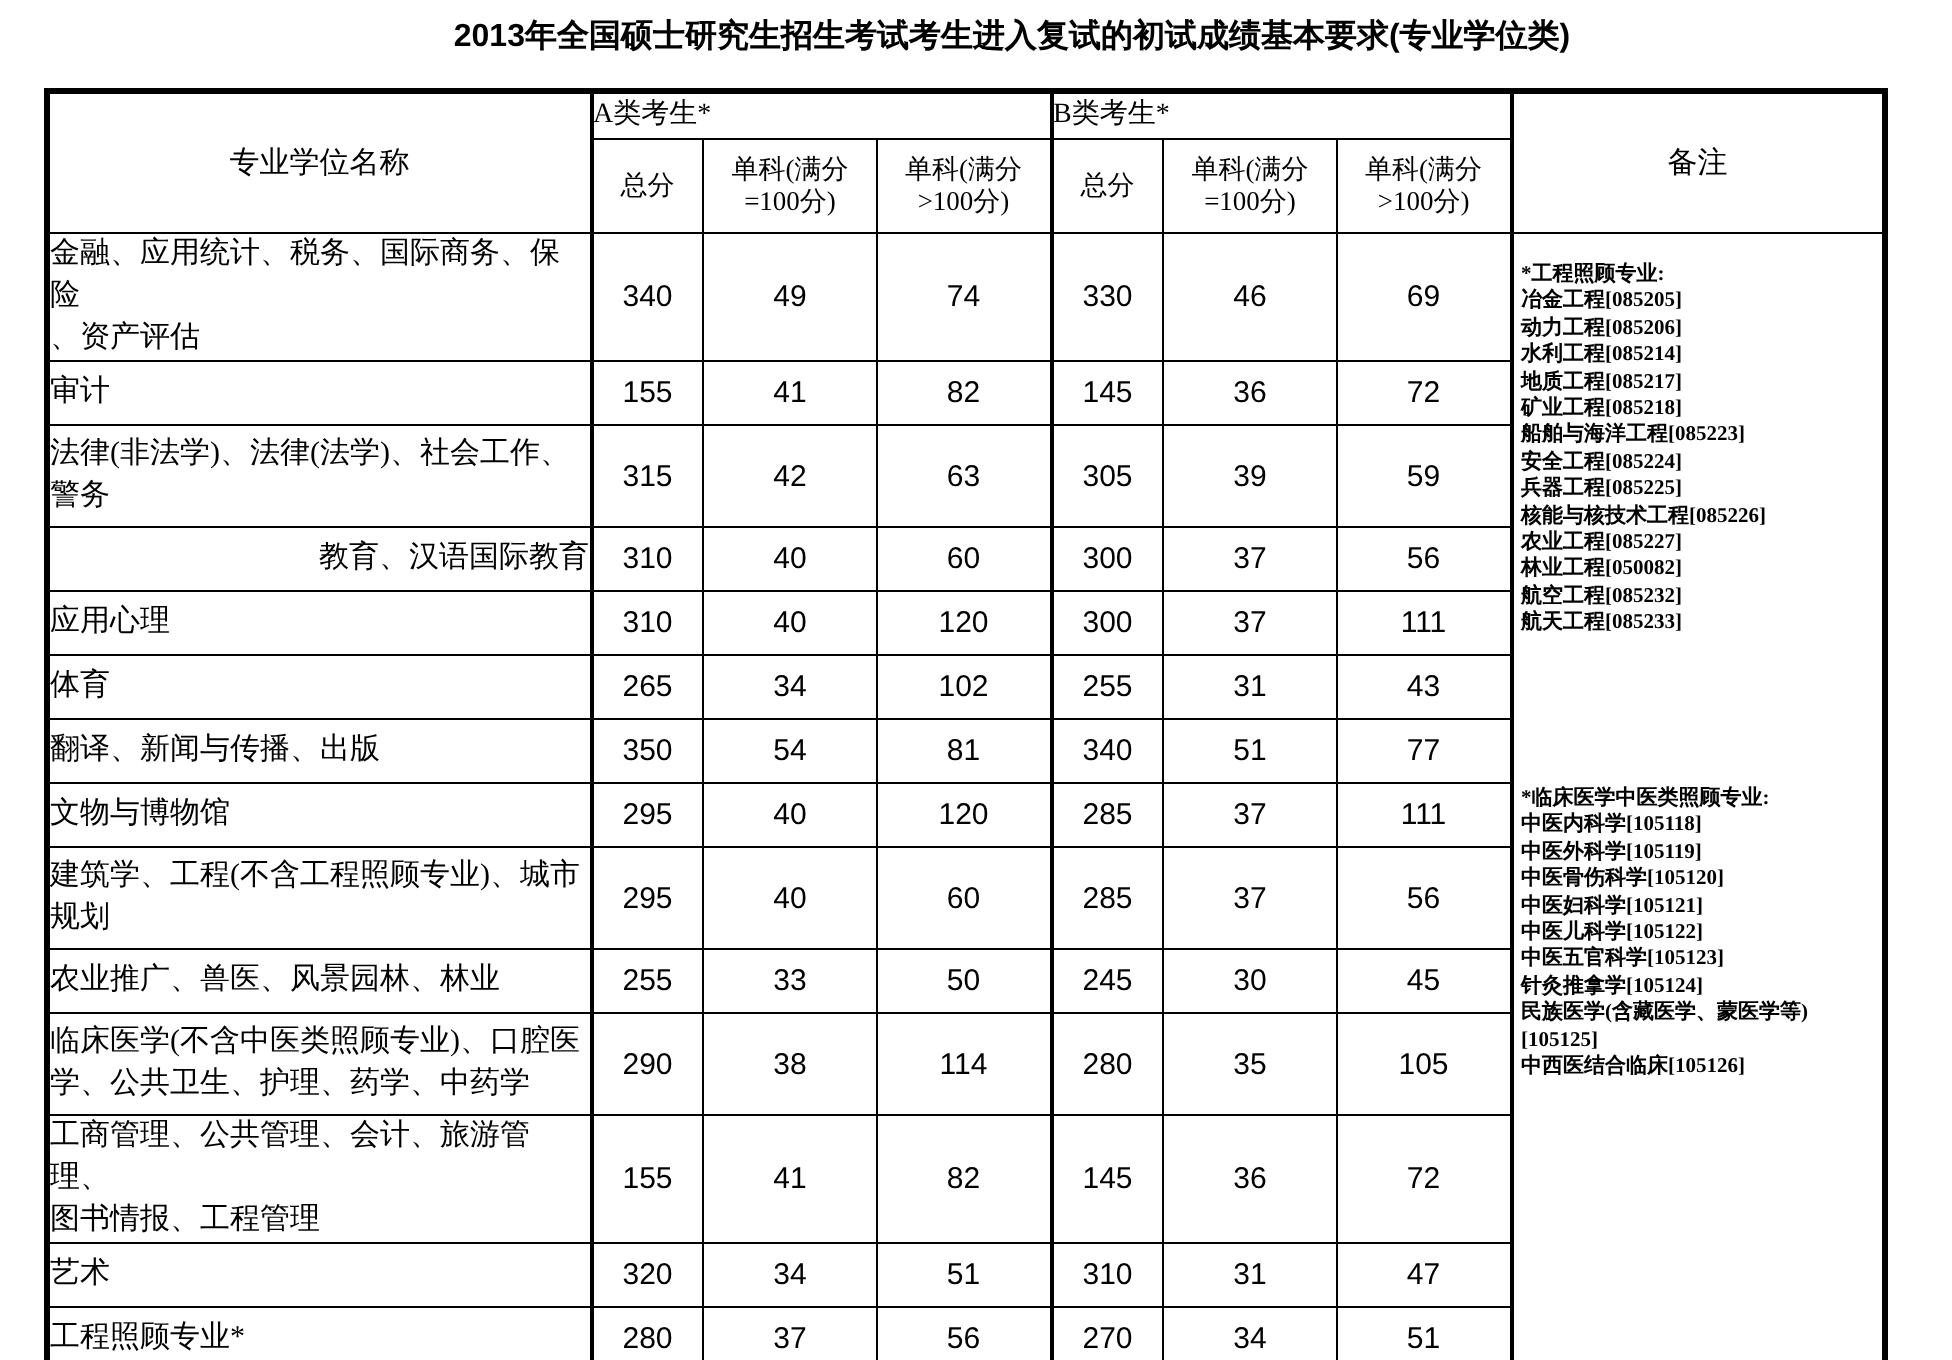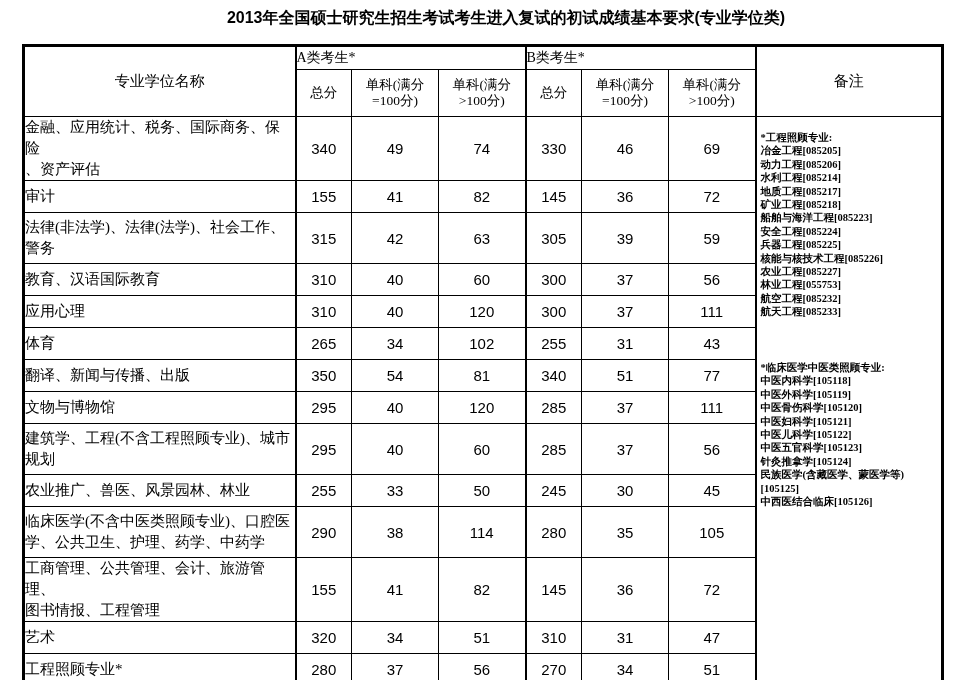--- a/index.html
+++ b/index.html
@@ -114,21 +114,21 @@
     left: 4px;
     width: 178px;
     font-family: "Liberation Serif", "DejaVu Serif", serif;
     font-weight: bold;
     font-size: 10.5px;
     line-height: 13.4px;
     text-align: left;
     letter-spacing: 0px;
   }
   #remarks-block-1 { top: 14px; }
-  #remarks-block-2 { top: 244px; }
+  #remarks-block-2 { top: 276px; }
   .remarks-block .rb-title { white-space: nowrap; }
   .remarks-block .rb-item { white-space: normal; }
 </style>
 </head>
 <body>
 
 <div class="page">
 
   <div class="page-title">2013年全国硕士研究生招生考试考生进入复试的初试成绩基本要求(专业学位类)</div>
 
@@ -189,21 +189,21 @@
                   <div class="rb-item">冶金工程[085205]</div>
                   <div class="rb-item">动力工程[085206]</div>
                   <div class="rb-item">水利工程[085214]</div>
                   <div class="rb-item">地质工程[085217]</div>
                   <div class="rb-item">矿业工程[085218]</div>
                   <div class="rb-item">船舶与海洋工程[085223]</div>
                   <div class="rb-item">安全工程[085224]</div>
                   <div class="rb-item">兵器工程[085225]</div>
                   <div class="rb-item">核能与核技术工程[085226]</div>
                   <div class="rb-item">农业工程[085227]</div>
-                  <div class="rb-item">林业工程[055753]</div>
+                  <div class="rb-item">林业工程[050082]</div>
                   <div class="rb-item">航空工程[085232]</div>
                   <div class="rb-item">航天工程[085233]</div>
                 </div>
                 <div class="remarks-block" id="remarks-block-2">
                   <div class="rb-title">*临床医学中医类照顾专业:</div>
                   <div class="rb-item">中医内科学[105118]</div>
                   <div class="rb-item">中医外科学[105119]</div>
                   <div class="rb-item">中医骨伤科学[105120]</div>
                   <div class="rb-item">中医妇科学[105121]</div>
                   <div class="rb-item">中医儿科学[105122]</div>
@@ -228,21 +228,21 @@
             <td class="name-cell" style="white-space: pre-line; font-family: Liberation Serif, serif;">法律(非法学)、法律(法学)、社会工作、
 警务</td>
             <td class="num-cell thick-left">315</td>
             <td class="num-cell">42</td>
             <td class="num-cell">63</td>
             <td class="num-cell thick-left">305</td>
             <td class="num-cell">39</td>
             <td class="num-cell">59</td>
           </tr>
           <tr class="r1">
-            <td class="name-cell" style="white-space: pre-line;">教育、汉语国际教育</td>
+            <td class="name-cell" style="white-space: pre-line; text-align: right;">教育、汉语国际教育</td>
             <td class="num-cell thick-left">310</td>
             <td class="num-cell">40</td>
             <td class="num-cell">60</td>
             <td class="num-cell thick-left">300</td>
             <td class="num-cell">37</td>
             <td class="num-cell">56</td>
           </tr>
           <tr class="r1">
             <td class="name-cell" style="white-space: pre-line;">应用心理</td>
             <td class="num-cell thick-left">310</td>

